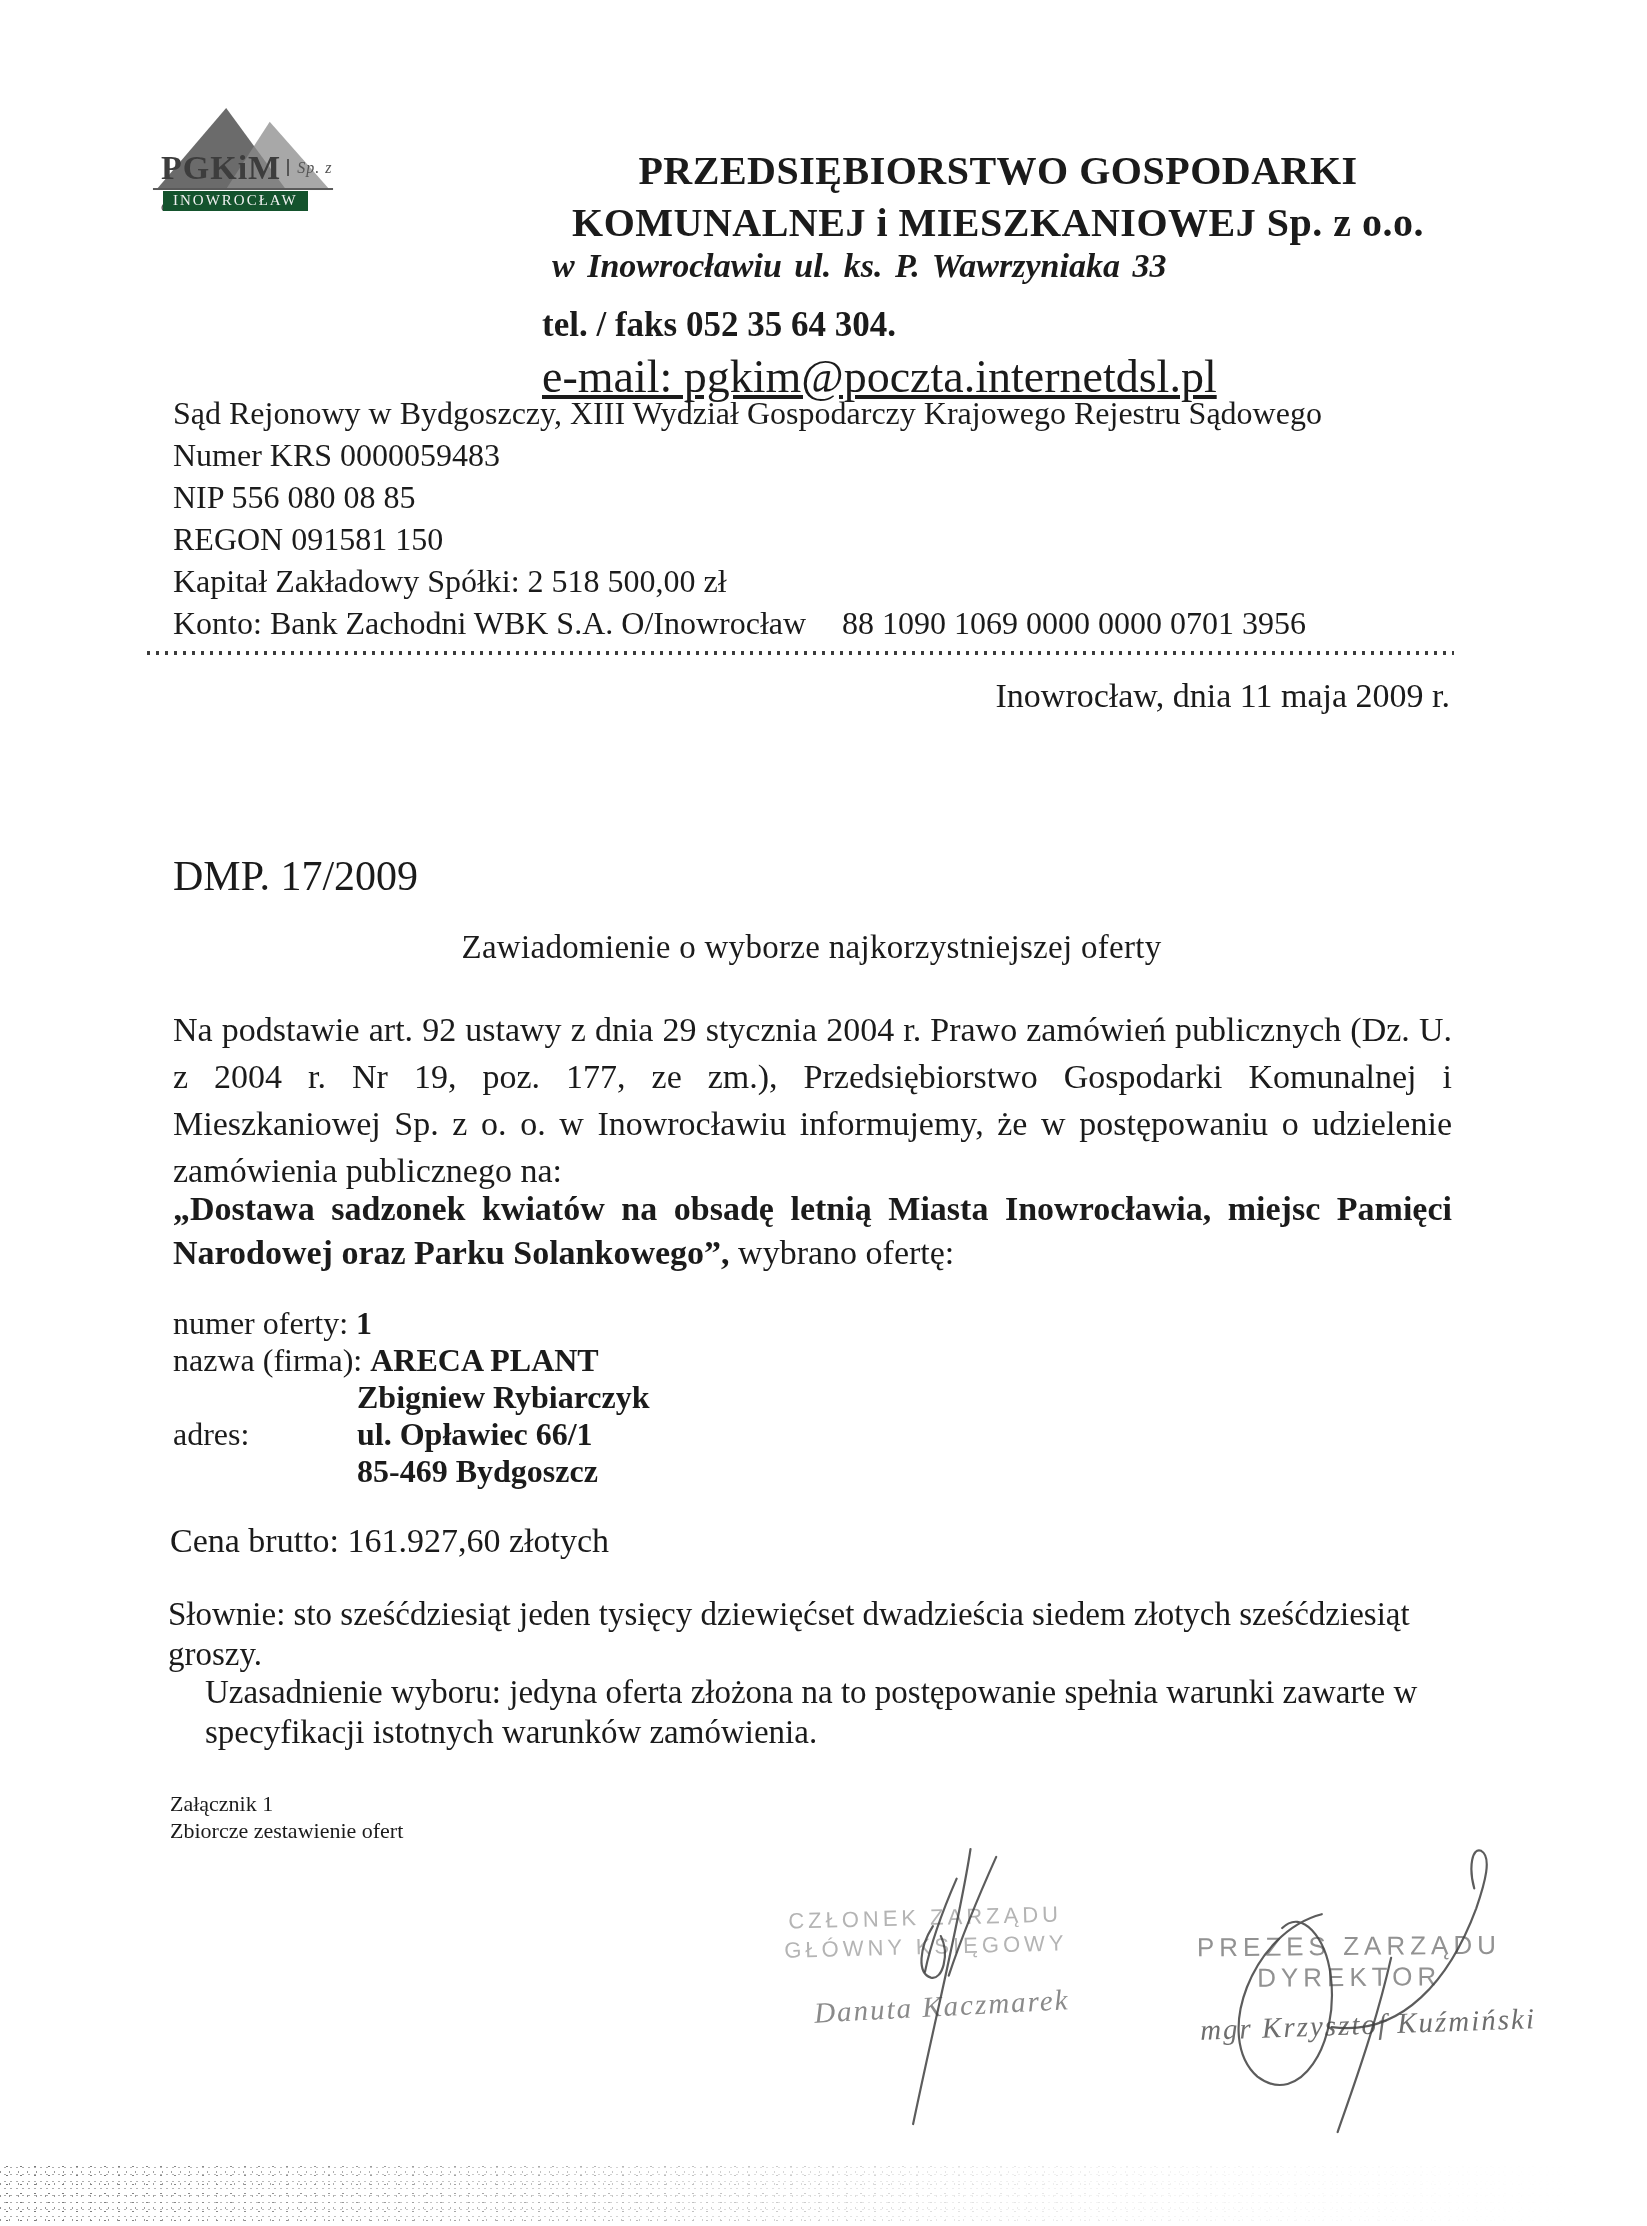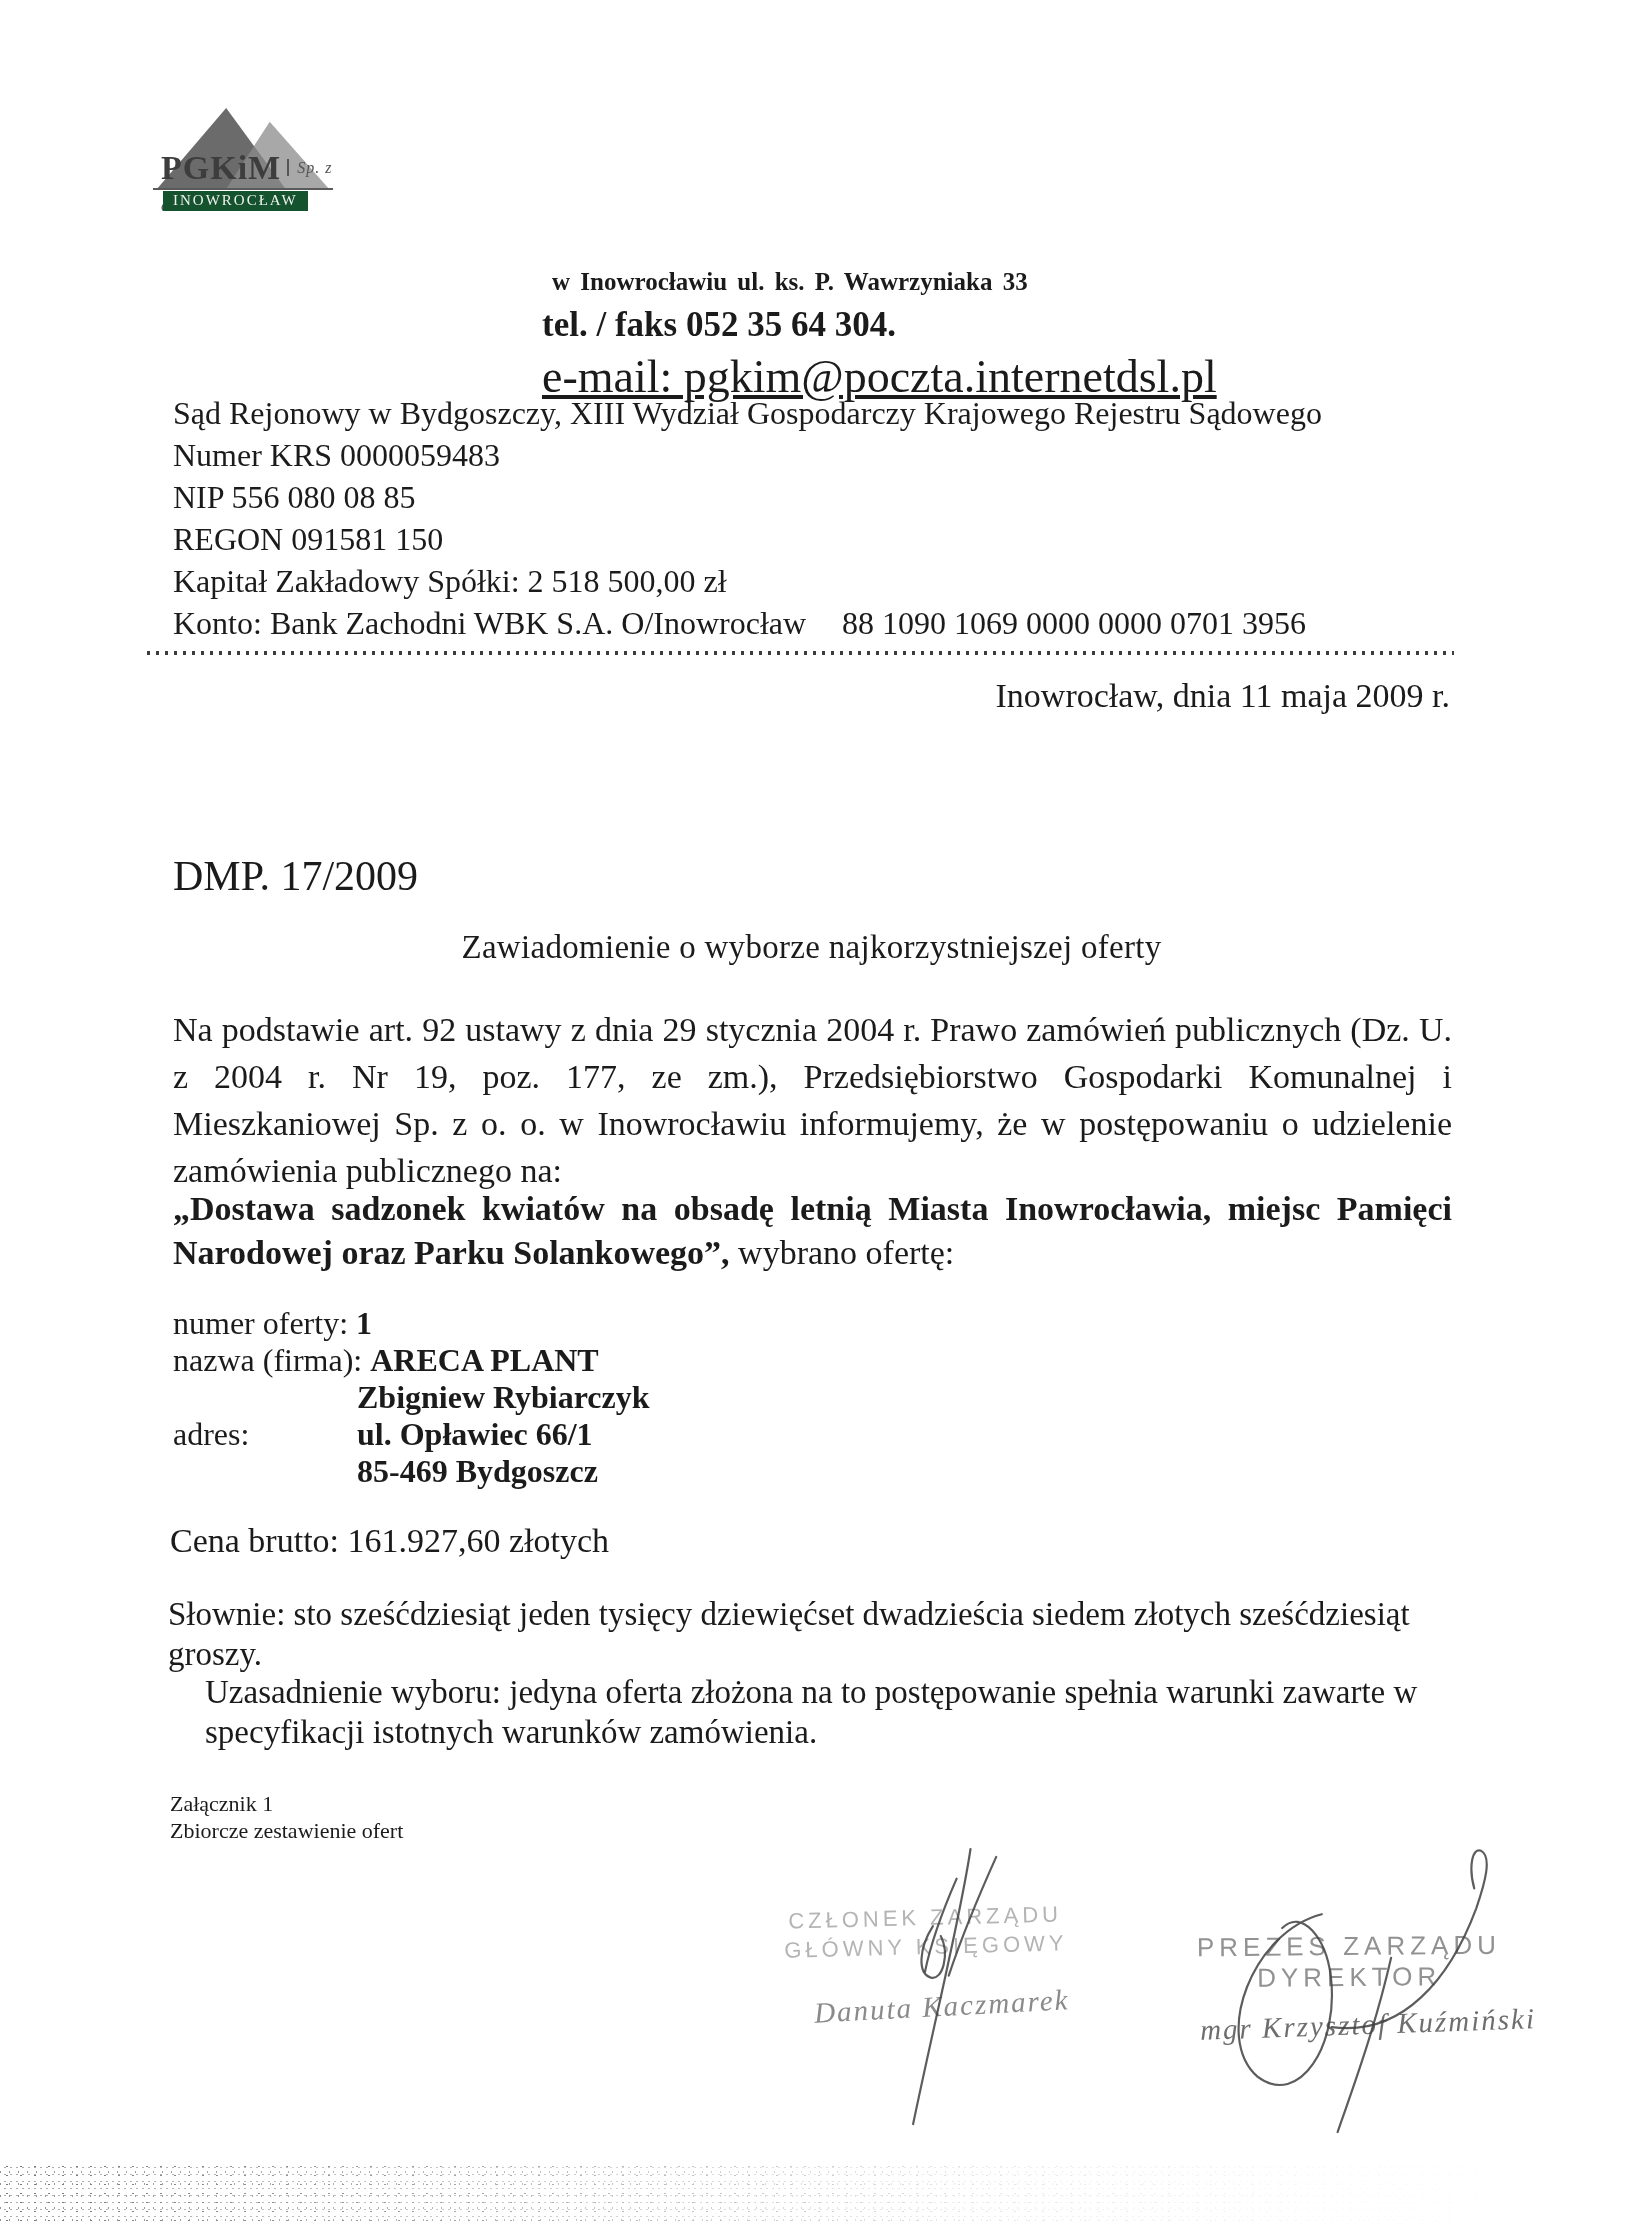--- a/index.html
+++ b/index.html
@@ -13,21 +13,21 @@
     overflow:hidden;
   }
   
   .logo{position:absolute;left:149px;top:94px;width:188px;height:129px;}
   .logo svg{position:absolute;left:0;top:0;}
   .logo-text{position:absolute;left:12px;top:55px;font-weight:bold;font-size:34px;letter-spacing:1px;color:#3d3d3d;}
   .logo-sp{font-size:16px;font-style:italic;font-weight:normal;color:#555;border-left:2px solid #555;padding-left:8px;margin-left:6px;vertical-align:6px;}
   .logo-city{position:absolute;left:14px;top:97px;font-size:15px;letter-spacing:2px;color:#f0f0f0;background:#14532d;padding:1px 10px 2px 10px;}
   
   .hdr-center{position:absolute;left:540px;top:145px;width:916px;text-align:center;font-weight:bold;font-size:40px;line-height:52px;letter-spacing:0.5px;}
-  .hdr-line3{position:absolute;left:552px;top:268px;font-weight:bold;font-size:25px;word-spacing:4px;}
+  .hdr-line3{position:absolute;left:552px;top:247px;font-weight:bold;font-size:34px;word-spacing:4px;font-style:italic;}
   .hdr-line4{position:absolute;left:542px;top:305px;font-weight:bold;font-size:35px;}
   .hdr-email{position:absolute;left:542px;top:350px;font-size:46px;text-decoration:underline;}
   
   .registry{position:absolute;left:173px;top:392px;width:1287px;font-weight:normal;font-size:32px;line-height:42px;}
   .acct-num{margin-left:36px;}
   
   .dotline{position:absolute;left:147px;top:651px;width:1307px;height:4px;
     background:repeating-linear-gradient(90deg,#3c3c3c 0 3px,transparent 3px 9px);}
   .dateline{position:absolute;left:173px;top:677px;width:1277px;text-align:right;font-size:34px;}
   
@@ -73,20 +73,24 @@
   <div class="logo">
     <svg width="188" height="99" viewBox="0 0 190 100">
       <polygon points="8,96 78,14 138,96" fill="#4b4b4b" opacity="0.82"></polygon>
       <polygon points="78,96 122,28 182,96" fill="#8b8b8b" opacity="0.75"></polygon>
       <rect x="4" y="95" width="182" height="2" fill="#5a5a5a"></rect>
     </svg>
     <div class="logo-text"><span>PGKiM</span><span class="logo-sp">Sp. z o.o.</span></div>
     <div class="logo-city">INOWROCŁAW</div>
   </div>
 
+  <div class="hdr-center">
+    <div>PRZEDSIĘBIORSTWO GOSPODARKI</div>
+    <div>KOMUNALNEJ i MIESZKANIOWEJ Sp. z o.o.</div>
+  </div>
   <div class="hdr-line3">w Inowrocławiu ul. ks. P. Wawrzyniaka 33</div>
   <div class="hdr-line4">tel. / faks 052 35 64 304.</div>
   <div class="hdr-email">e-mail: pgkim@poczta.internetdsl.pl</div>
 
   <div class="registry">
     <div>Sąd Rejonowy w Bydgoszczy, XIII Wydział Gospodarczy Krajowego Rejestru Sądowego</div>
     <div>Numer KRS 0000059483</div>
     <div>NIP 556 080 08 85</div>
     <div>REGON 091581 150</div>
     <div>Kapitał Zakładowy Spółki: 2 518 500,00 zł</div>

